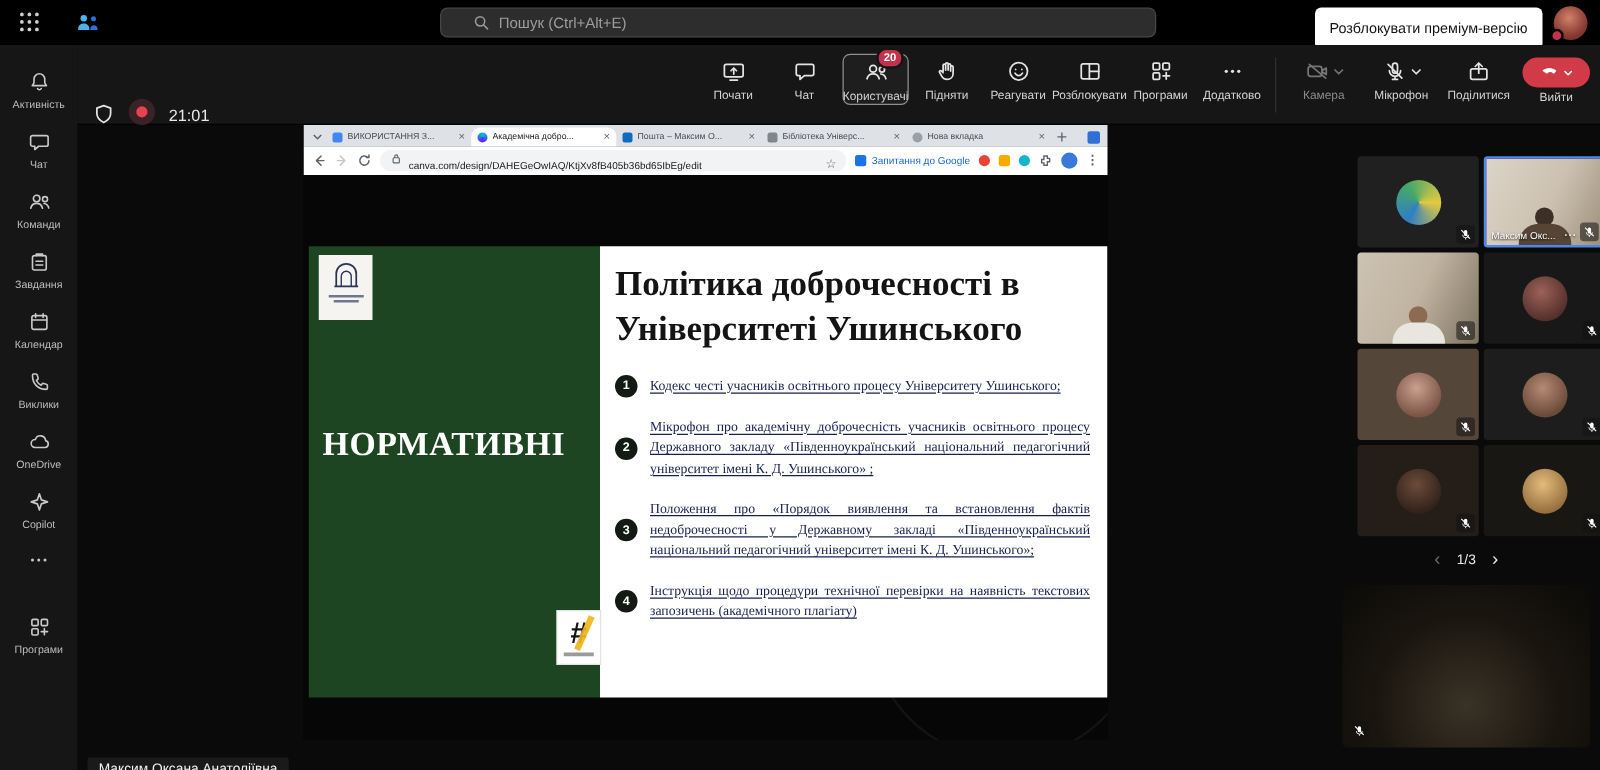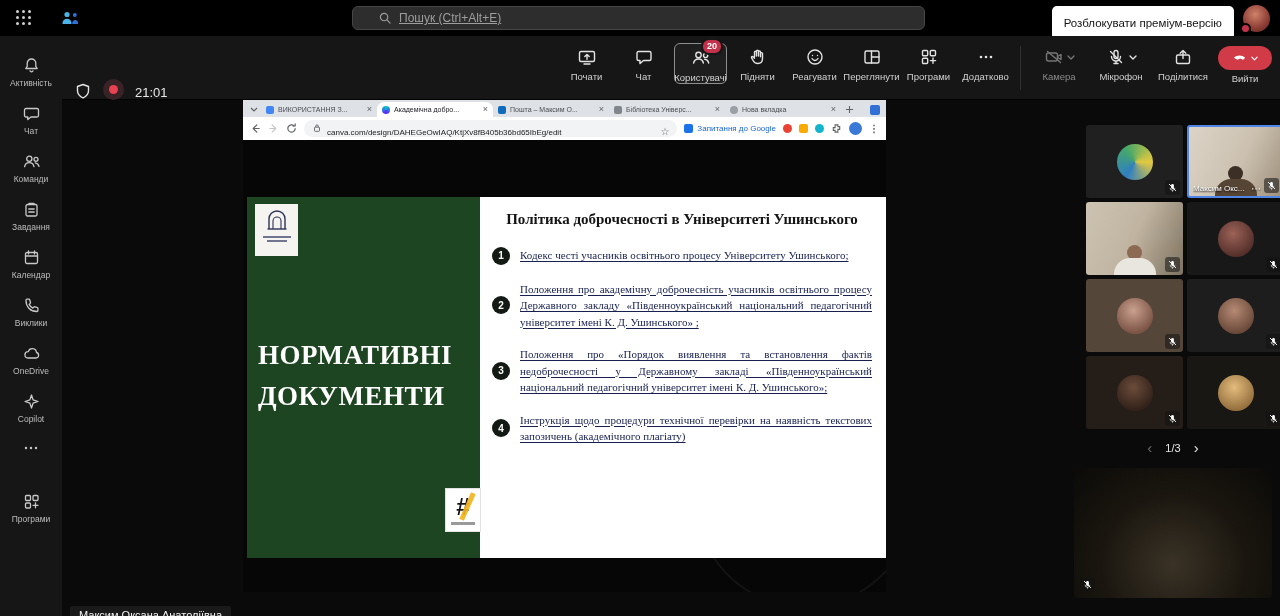--- a/index.html
+++ b/index.html
@@ -5,21 +5,21 @@
   *{margin:0;padding:0;box-sizing:border-box;}
   html,body{width:1280px;height:616px;}
   body{background:#000;font-family:"Liberation Sans",sans-serif;overflow:hidden;position:relative;}
   #app{position:absolute;left:0;top:0;width:1280px;height:616px;background:#0a0a0a;}
 
   
   .titlebar{position:absolute;left:0;top:0;width:1280px;height:36px;background:#000;}
   .waffle{position:absolute;left:16px;top:10px;display:grid;grid-template-columns:repeat(3,4px);grid-template-rows:repeat(3,4px);gap:2px;cursor:pointer;}
   .waffle i{width:3px;height:3px;border-radius:50%;background:#d0d0d0;}
   .teams-logo{position:absolute;left:60px;top:10px;}
-  .tsearch{position:absolute;left:352px;top:6px;width:573px;height:24px;background:#2d2d2d;border:1px solid #464646;border-radius:6px;display:flex;align-items:center;gap:8px;padding-left:26px;color:#9d9d9d;font-size:12px;cursor:text;text-decoration:underline;}
+  .tsearch{position:absolute;left:352px;top:6px;width:573px;height:24px;background:#2d2d2d;border:1px solid #464646;border-radius:6px;display:flex;align-items:center;gap:8px;padding-left:26px;color:#9d9d9d;font-size:12px;cursor:text;}
   .premium-btn{position:absolute;right:46px;top:6px;height:25px;background:#fff;border-radius:5px;display:flex;align-items:center;padding:17px 12px;font-size:11.5px;color:#141414;cursor:pointer;white-space:nowrap;}
   .avatar-top{position:absolute;right:10px;top:5px;width:27px;height:27px;border-radius:50%;background:radial-gradient(circle at 45% 35%,#d0826a 0%,#8c3c34 60%,#5e2522 100%);cursor:pointer;}
   .presence{position:absolute;left:-3px;bottom:-2px;width:11px;height:11px;border-radius:50%;background:#c4314b;border:2px solid #000;}
 
   
   .toolbar{position:absolute;left:62px;top:36px;width:1218px;height:64px;background:#161616;border-bottom:1px solid #020202;}
   .meet-info{position:absolute;left:12px;top:0;height:64px;display:flex;align-items:flex-end;gap:11px;}
   .rec{width:21px;height:21px;border-radius:50%;background:#3a2326;display:flex;align-items:center;justify-content:center;}
   .rec i{width:9px;height:9px;border-radius:50%;background:#e8414f;}
   .mtime{color:#e8e8e8;font-size:13px;}
@@ -92,21 +92,21 @@
   .sleft{width:233px;background:#1d4522;position:relative;flex:none;}
   .logo-card{position:absolute;left:8px;top:7px;width:43px;height:52px;background:#f5f4f0;display:flex;flex-direction:column;align-items:center;padding-top:4px;gap:2px;}
   .emb-bar{width:28px;height:2px;background:#707690;}
   .emb-bar.short{width:20px;}
   .np-title{position:absolute;left:11px;top:138px;font-family:"Liberation Serif",serif;font-weight:bold;font-size:27px;line-height:1.5;color:#fff;letter-spacing:.5px;}
   .hash-logo{position:absolute;left:199px;top:292px;width:34px;height:42px;background:#fff;display:flex;flex-direction:column;align-items:center;justify-content:center;z-index:3;box-shadow:0 0 0 1px #e3e3e3;}
   .hash-glyph{font-size:24px;font-weight:bold;color:#141414;position:relative;line-height:1;}
   .hash-glyph::after{content:"";position:absolute;left:9px;top:-3px;width:5px;height:29px;background:#f0b41e;transform:rotate(24deg);opacity:.92;}
   .hash-sub{width:24px;height:3px;background:#9a9a9a;margin-top:3px;}
   .sright{flex:1;background:#fff;padding:13px 14px 0 12px;display:flex;flex-direction:column;}
-  .slide-title{font-family:"Liberation Serif",serif;font-weight:bold;font-size:15px;line-height:1.3;color:#141414;text-align:center;}
+  .slide-title{font-family:"Liberation Serif",serif;font-weight:bold;font-size:28px;line-height:1.3;color:#141414;text-align:left;}
   .slist{margin-top:17px;display:flex;flex-direction:column;gap:16px;}
   .srow{display:flex;align-items:center;gap:10px;}
   .snum{width:18px;height:18px;border-radius:50%;background:#131a13;color:#fff;font-size:10px;font-weight:bold;display:flex;align-items:center;justify-content:center;flex:none;}
   .sitext{flex:1;font-family:"Liberation Serif",serif;font-size:11px;line-height:1.5;color:#17204f;text-align:justify;text-decoration:underline;text-underline-offset:2px;}
 
   
   .pgrid{position:absolute;left:1012px;top:25px;display:grid;grid-template-columns:97px 97px;grid-auto-rows:73px;gap:4px;padding-left:12px;}
   .ptile{position:relative;border-radius:3px;overflow:hidden;background:#1c1c1c;cursor:pointer;}
   .t1{background:#202020;}
   .t2{background:linear-gradient(115deg,#dcd4c8 0%,#ccc1b0 55%,#9d8f7b 100%);border:2px solid #4f86e8;}
@@ -339,21 +339,21 @@
           </div>
         <div class="tlabel">Реагувати</div>
       </div>
       <div class="tbtn">
         <div class="ticon icw">
             <svg width="20" height="20" viewBox="0 0 20 20">
               <rect x="3" y="4" width="14" height="12" rx="1.5"></rect>
               <path d="M9.5 4v12M9.5 10H17"></path>
             </svg>
           </div>
-        <div class="tlabel">Переглянути</div>
+        <div class="tlabel">Розблокувати</div>
       </div>
       <div class="tbtn">
         <div class="ticon icw">
             <svg width="20" height="20" viewBox="0 0 20 20">
               <rect x="3.5" y="3.5" width="5.2" height="5.2" rx="1"></rect>
               <rect x="11.3" y="3.5" width="5.2" height="5.2" rx="1"></rect>
               <rect x="3.5" y="11.3" width="5.2" height="5.2" rx="1"></rect>
               <path d="M14 11v5.2M11.4 13.6h5.2"></path>
             </svg>
           </div>
@@ -524,37 +524,36 @@
               <svg width="26" height="26" viewBox="0 0 26 26">
                   <path d="M5 21V11a8 8 0 0 1 16 0v10" fill="none" stroke="#2c3357" stroke-width="1.4"></path>
                   <path d="M9 21v-8a4 4 0 0 1 8 0v8" fill="none" stroke="#2c3357" stroke-width="1.1"></path>
                   <path d="M3.5 21h19" stroke="#2c3357" stroke-width="1.4"></path>
                 </svg>
               <div class="emb-bar"></div>
               <div class="emb-bar short"></div>
             </div>
             <div class="np-title">
               <div>НОРМАТИВНІ</div>
-              <div>ДОКУМЕНТИ</div>
             </div>
             <div class="hash-logo">
               <span class="hash-glyph">#</span>
               <span class="hash-sub"></span>
             </div>
           </div>
           <div class="sright">
             <div class="slide-title">Політика доброчесності в Університеті Ушинського</div>
             <div class="slist">
               <div class="srow">
                 <span class="snum">1</span>
                 <span class="sitext">Кодекс честі учасників освітнього процесу Університету Ушинського;</span>
               </div>
               <div class="srow">
                 <span class="snum">2</span>
-                <span class="sitext">Положення про академічну доброчесність учасників освітнього процесу Державного закладу «Південноукраїнський національний педагогічний університет імені К. Д. Ушинського» ;</span>
+                <span class="sitext">Мікрофон про академічну доброчесність учасників освітнього процесу Державного закладу «Південноукраїнський національний педагогічний університет імені К. Д. Ушинського» ;</span>
               </div>
               <div class="srow">
                 <span class="snum">3</span>
                 <span class="sitext">Положення про «Порядок виявлення та встановлення фактів недоброчесності у Державному закладі «Південноукраїнський національний педагогічний університет імені К. Д. Ушинського»;</span>
               </div>
               <div class="srow">
                 <span class="snum">4</span>
                 <span class="sitext">Інструкція щодо процедури технічної перевірки на наявність текстових запозичень (академічного плагіату)</span>
               </div>
             </div>

